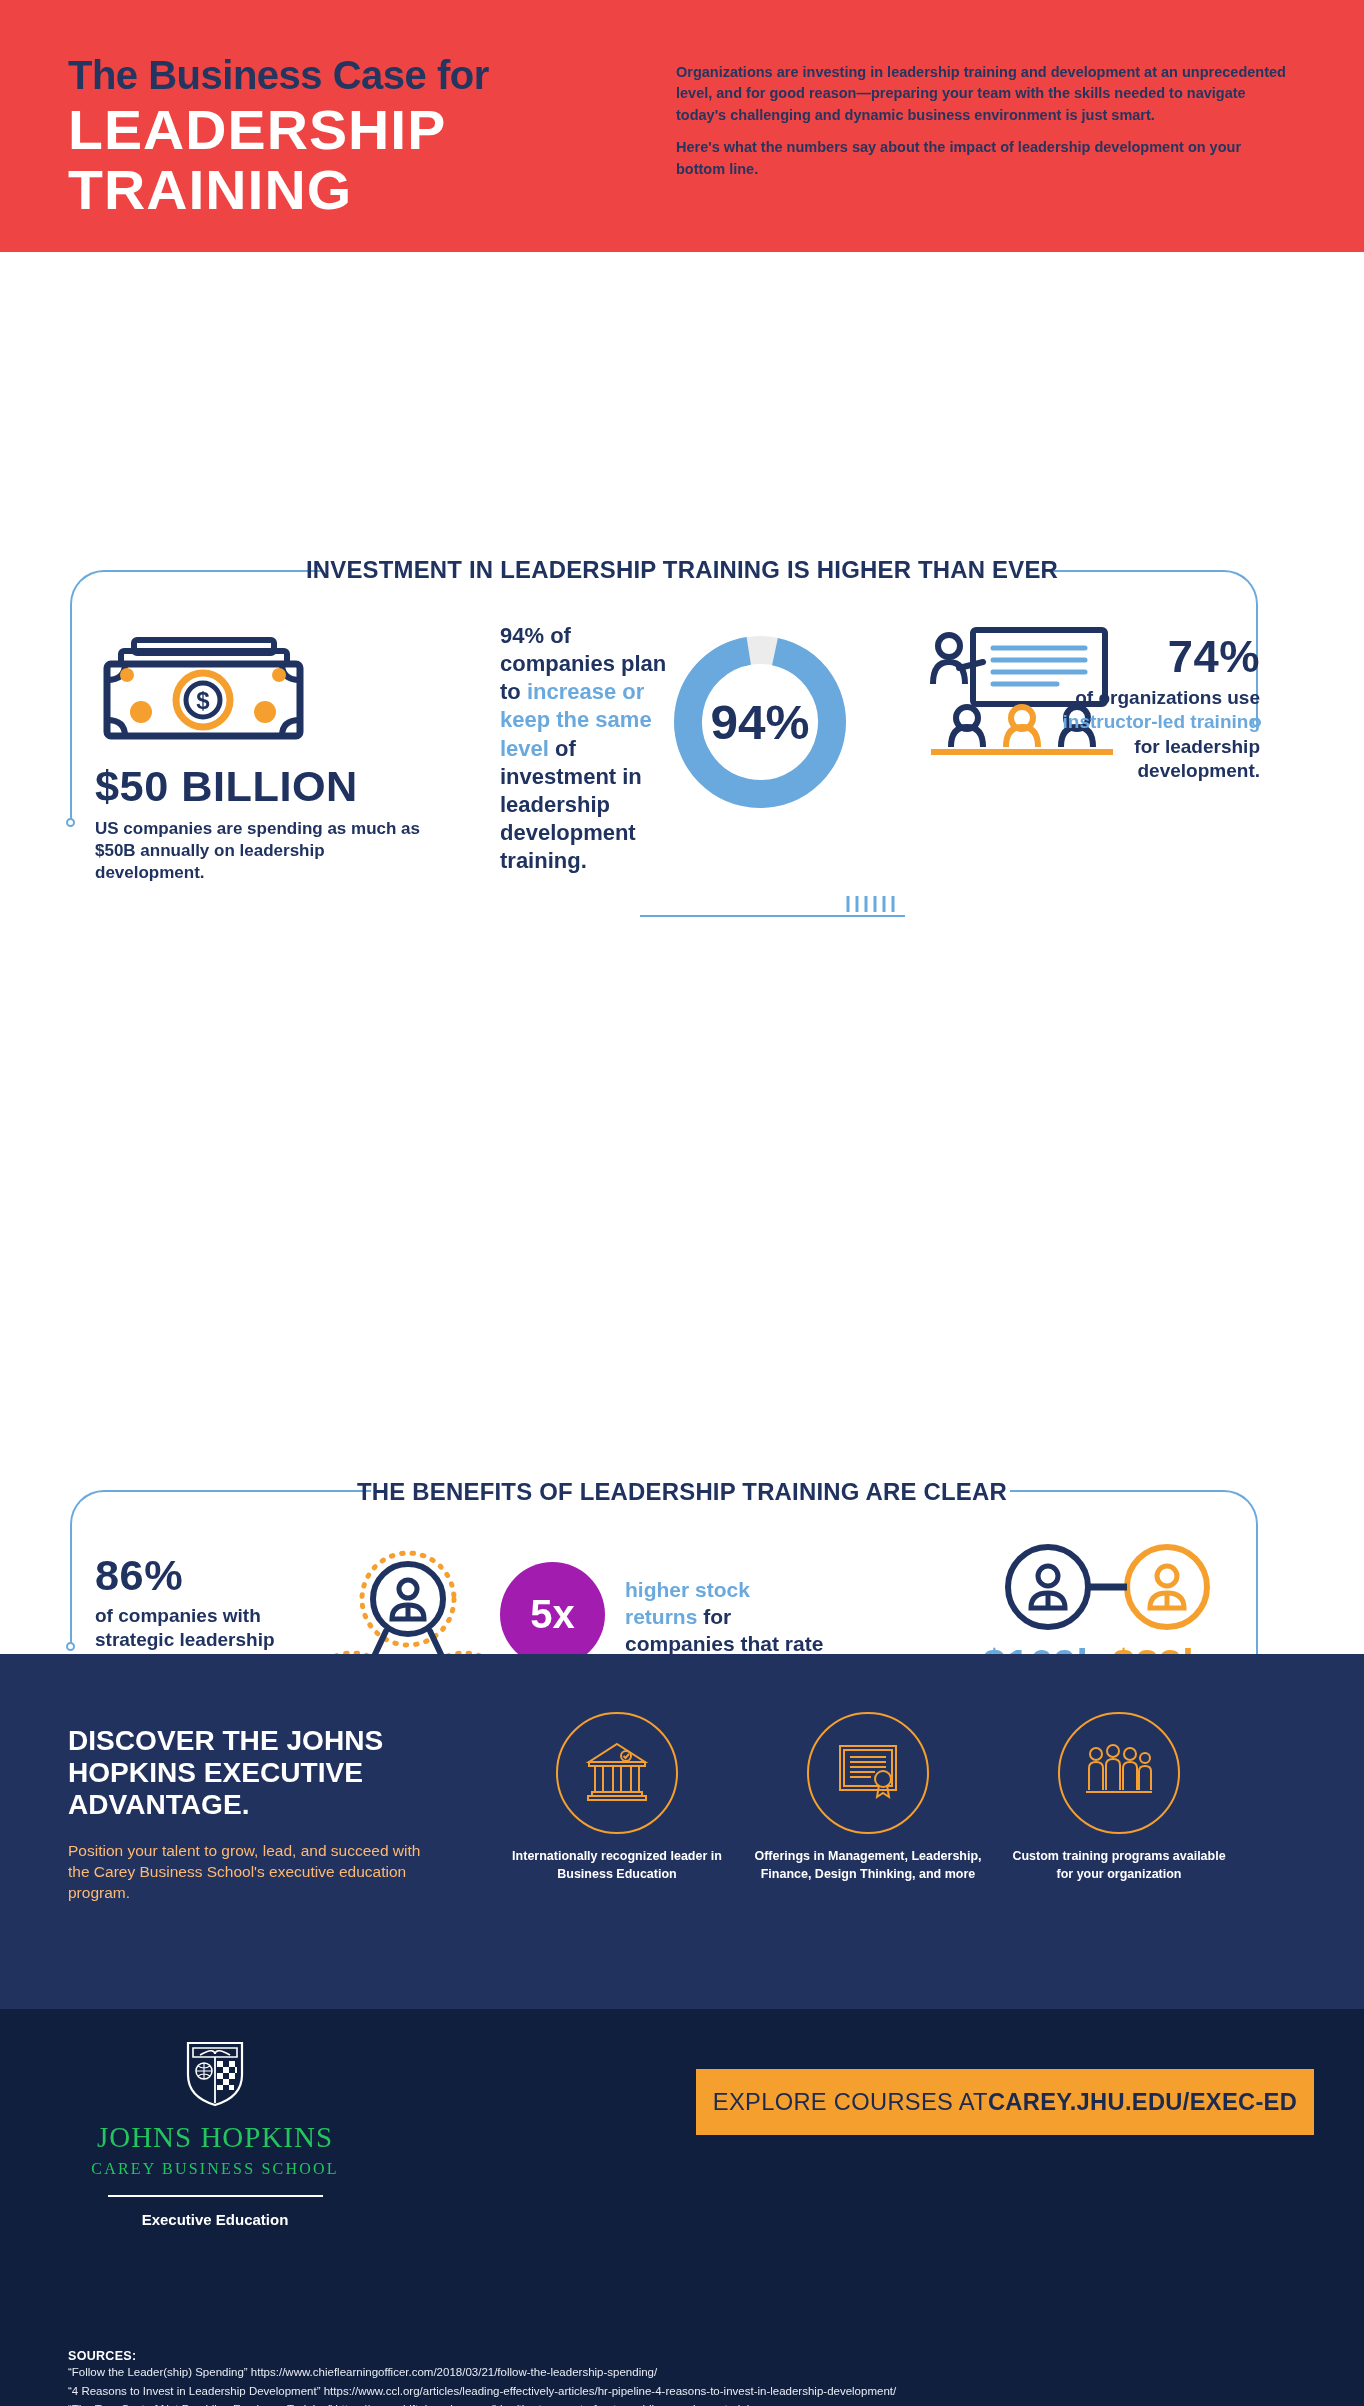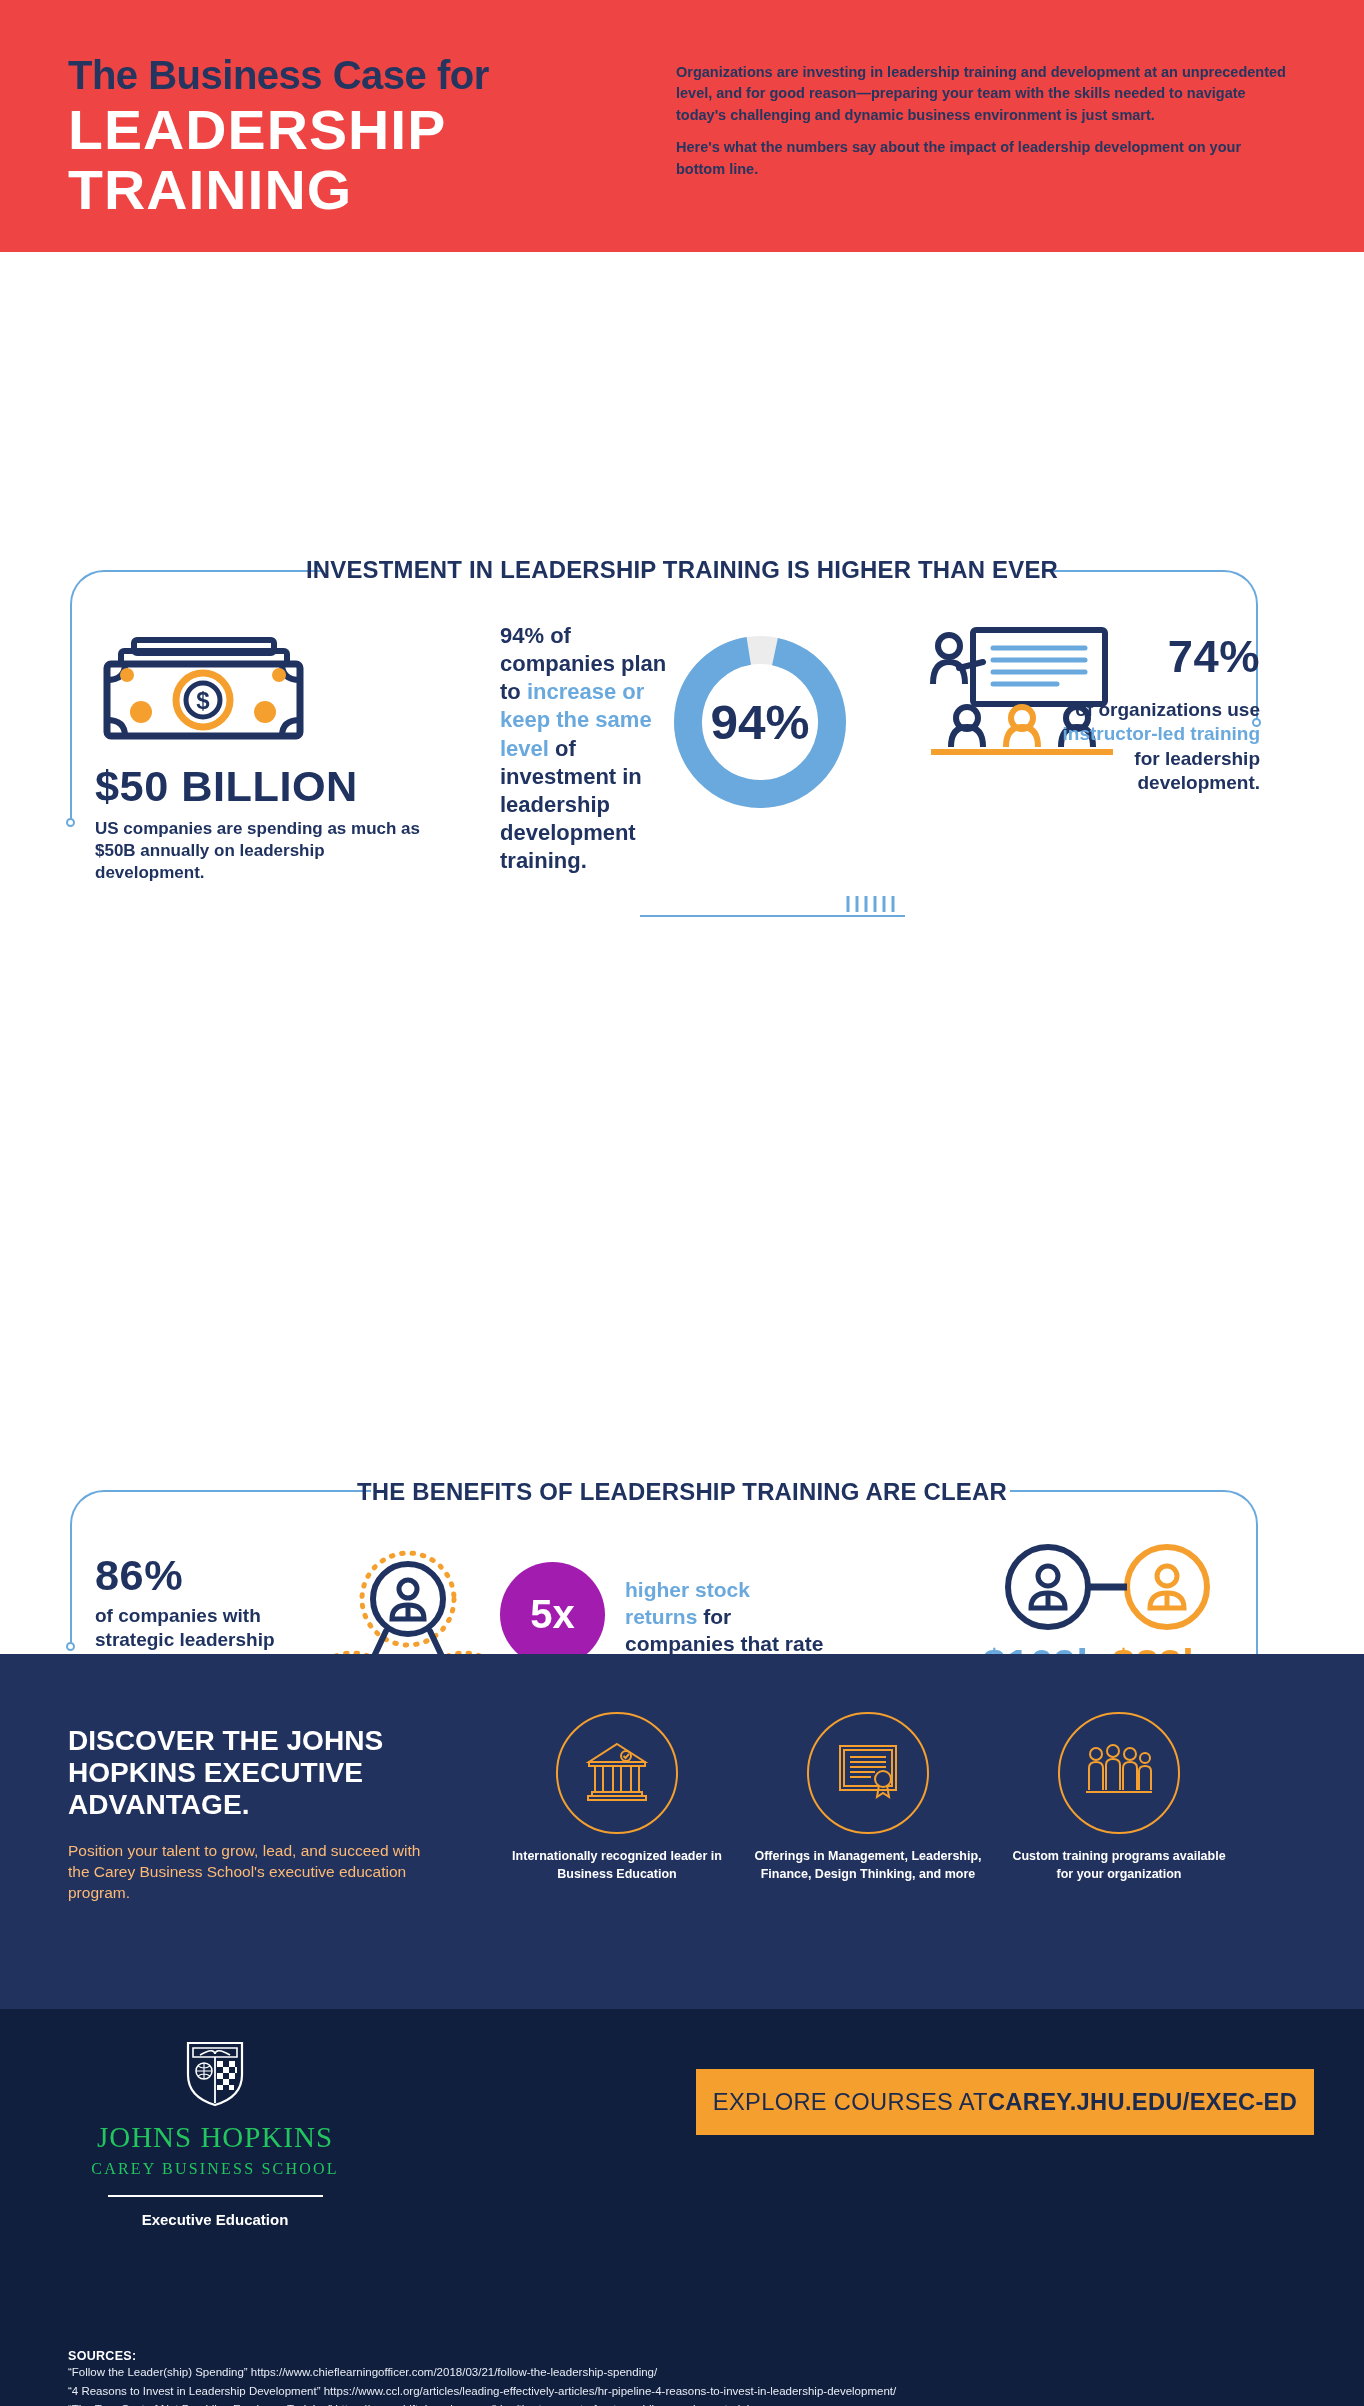--- a/index.html
+++ b/index.html
@@ -265,21 +265,21 @@
       <circle cx="97" cy="96" r="11" fill="none" stroke="#f5a02e" stroke-width="6"></circle>
       <path d="M81 125 q0-20 16-20 q16 0 16 20" fill="none" stroke="#f5a02e" stroke-width="6"></path>
       <circle cx="152" cy="96" r="11" fill="none" stroke="#1f3260" stroke-width="6"></circle>
       <path d="M136 125 q0-20 16-20 q16 0 16 20" fill="none" stroke="#1f3260" stroke-width="6"></path>
       <line x1="6" y1="130" x2="188" y2="130" stroke="#f5a02e" stroke-width="6"></line>
     </svg>
   </div>
 
   <div style="position:absolute; left:1060px; top:380px; width:200px; text-align:right;">
     <div class="big-stat" style="font-size:44px; transform-origin:right center;">74%</div>
-    <div class="body-txt" style="font-size:19px; margin-top:16px;"><span>of organizations use </span><span class="hl-blue">instructor-led training </span><span>for leadership development.</span></div>
+    <div class="body-txt" style="font-size:19px; margin-top:4px;"><span>of organizations use </span><span class="hl-blue">instructor-led training </span><span>for leadership development.</span></div>
   </div>
 </div>
 
 <div class="sec" style="height:440px;">
 
   <div class="bracket">
     <div class="corner-tl" style="left:70px; top:768px;"></div>
     <div class="br-line" style="left:106px; top:768px; width:265px; height:2px;"></div>
     <div class="br-line" style="left:70px; top:804px; width:2px; height:120px;"></div>
     <div class="br-dot" style="left:66px; top:920px;"></div>

